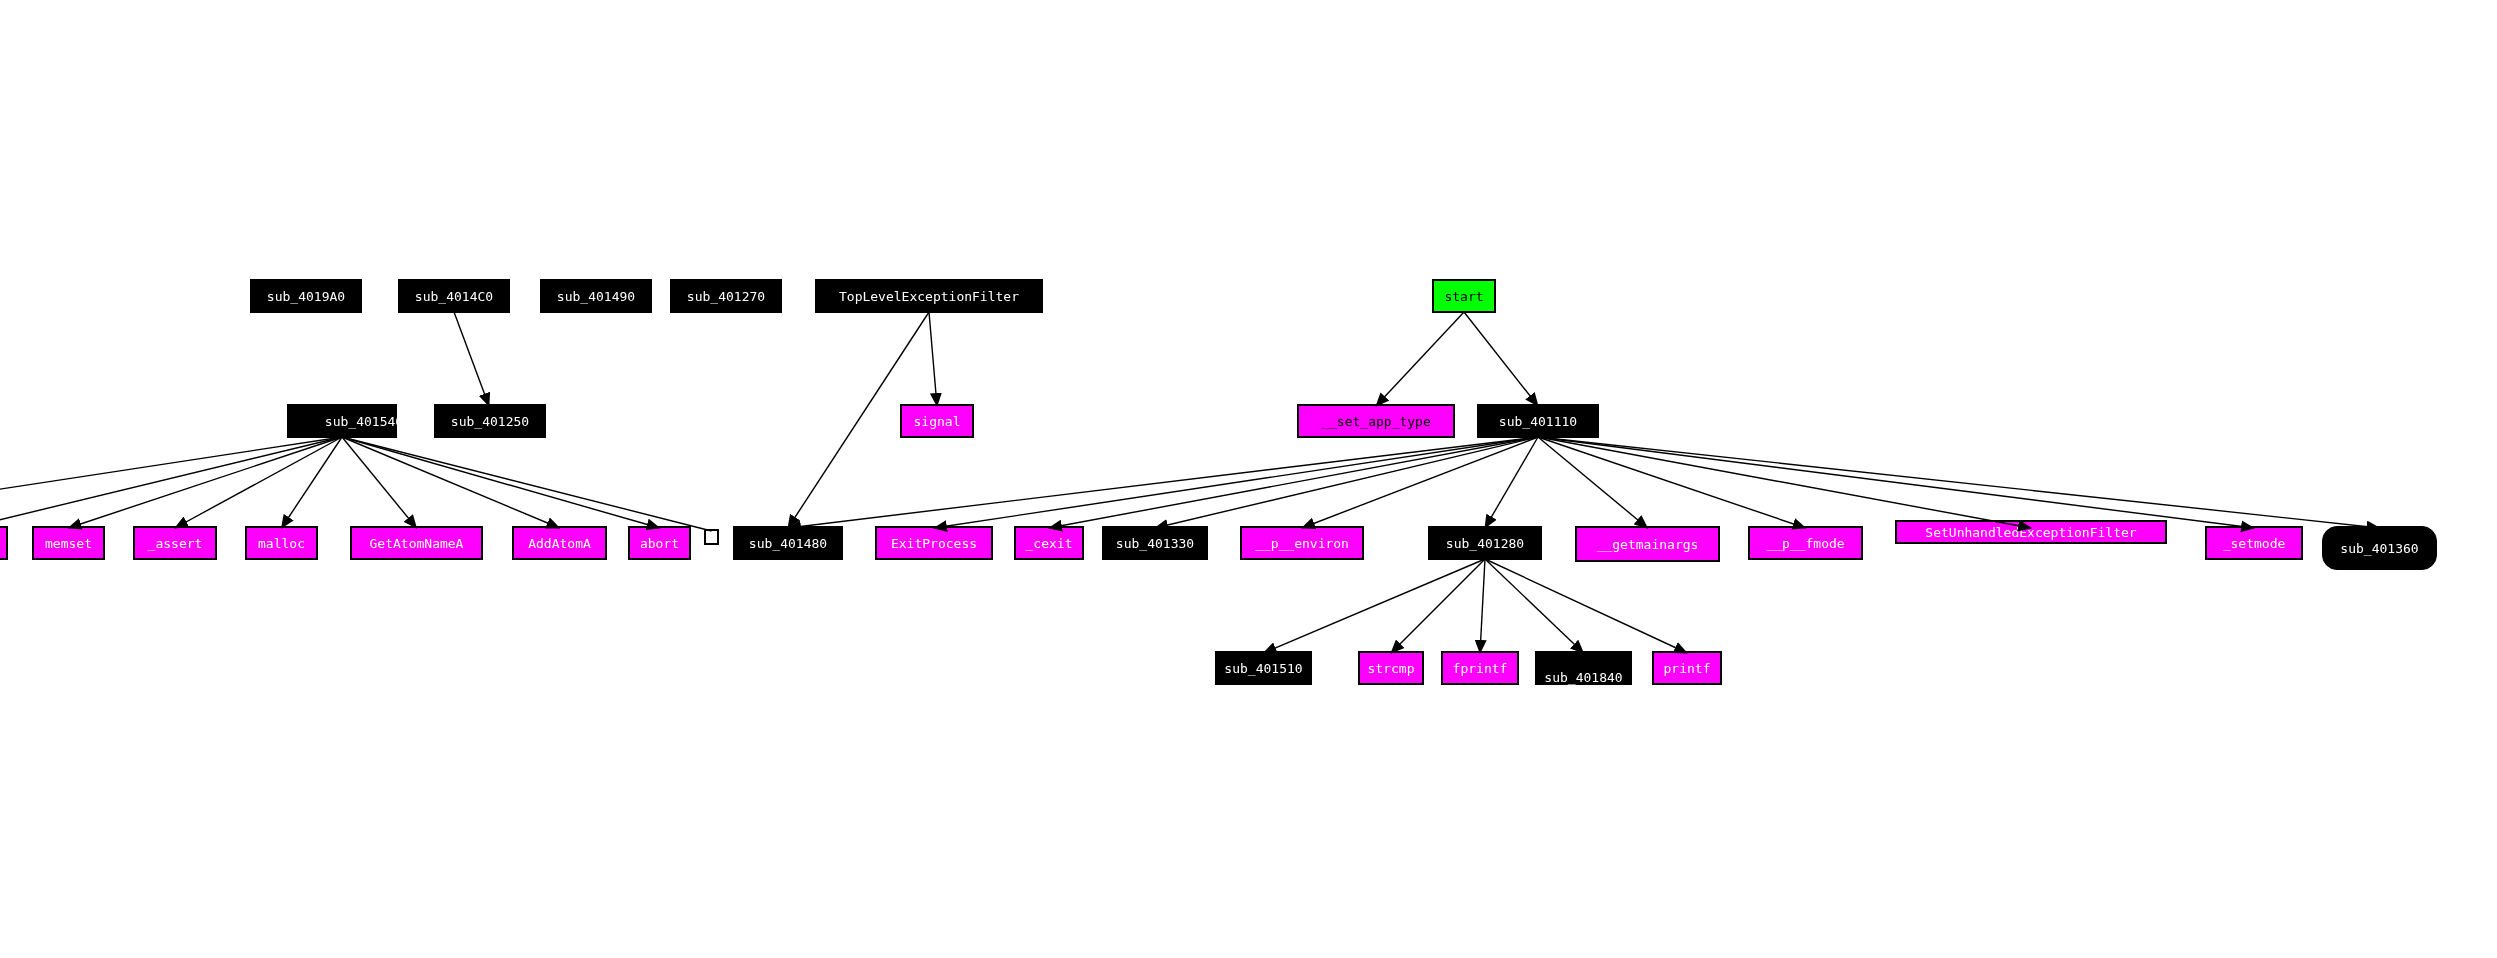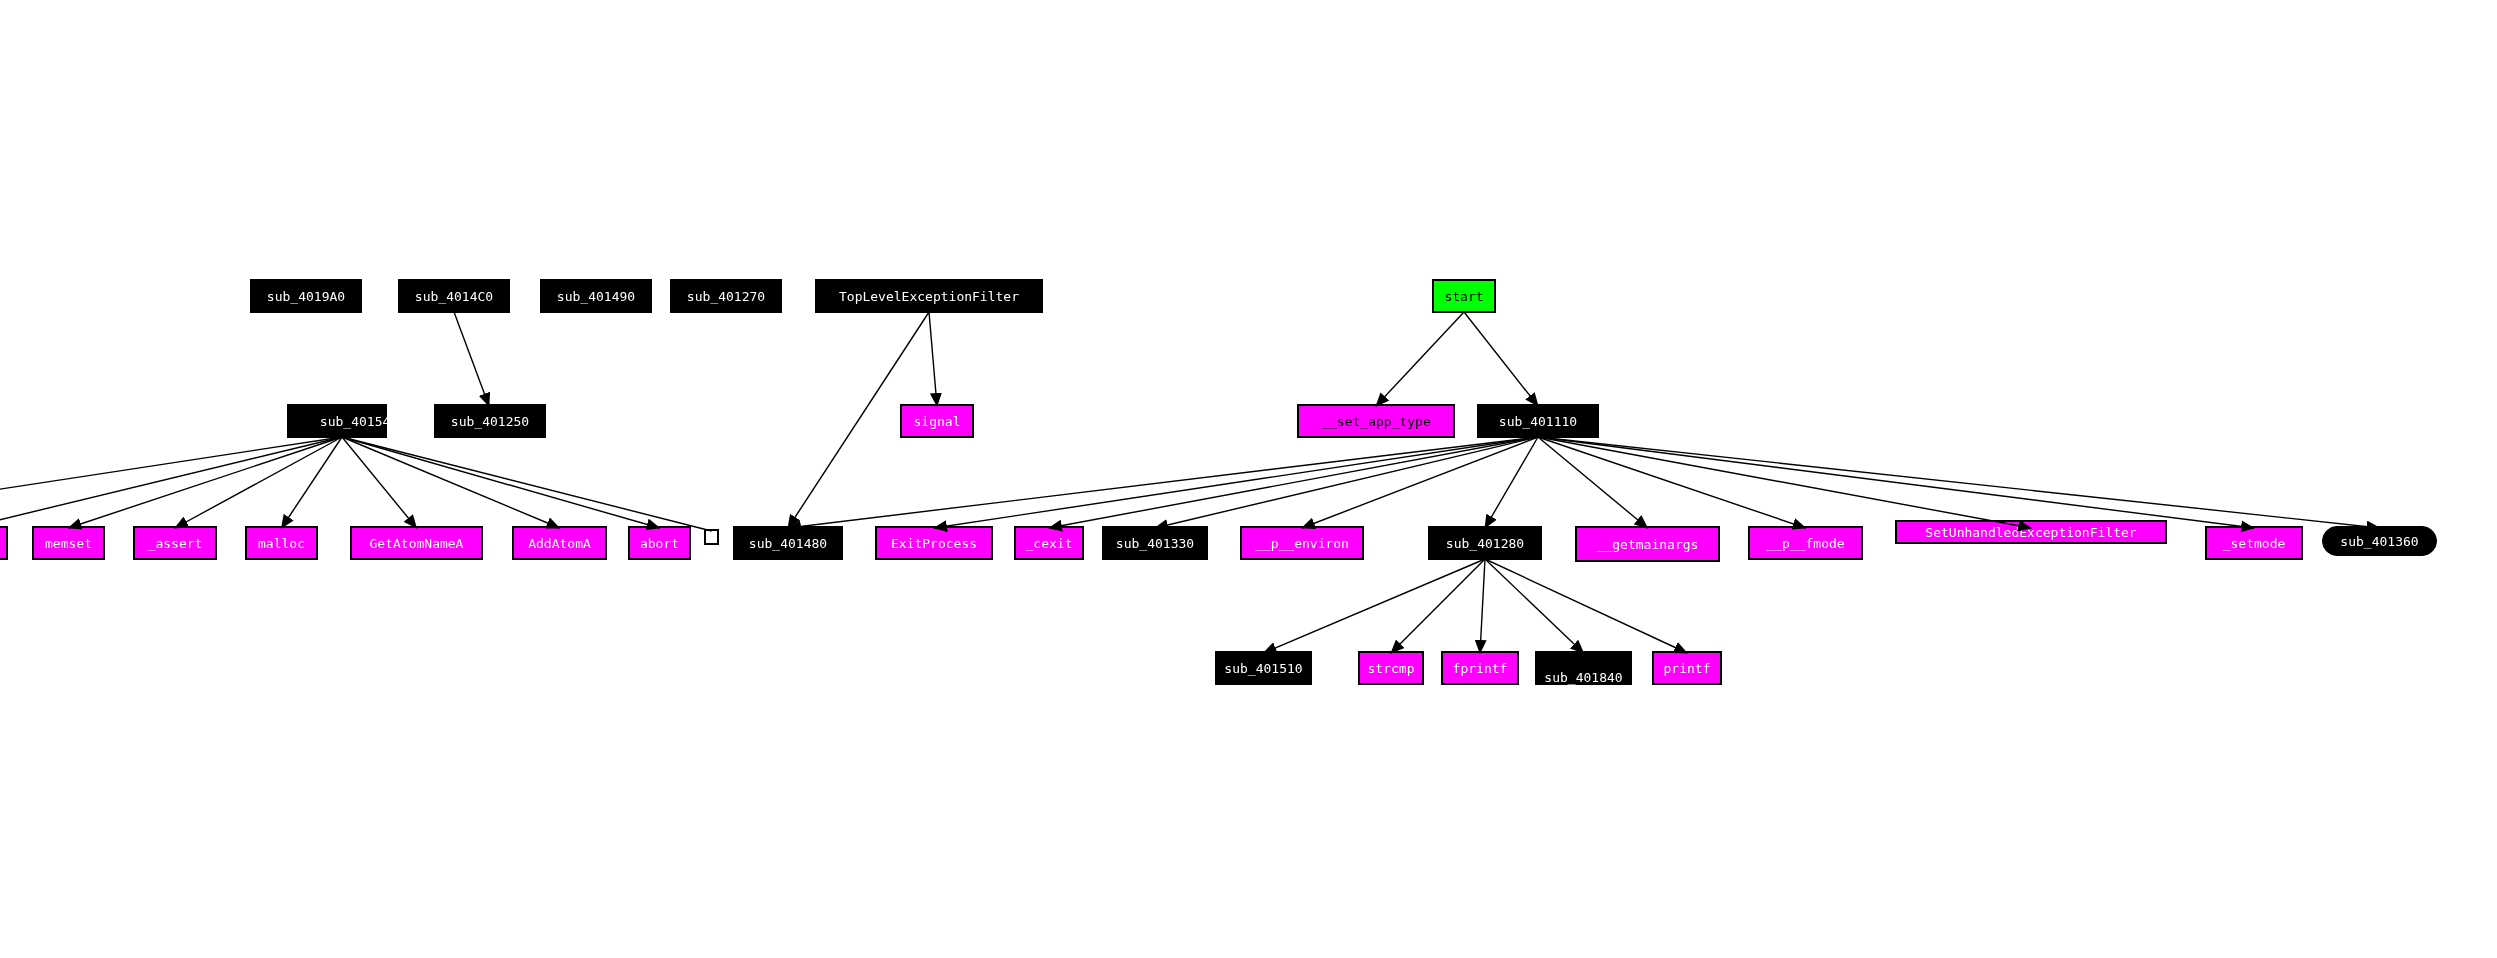--- a/index.html
+++ b/index.html
@@ -35,21 +35,21 @@
     </div>
     <div class="node func" style="left: 659px; top: 279px; width: 112px; height: 34px; margin-left: 11px;">
       <span>sub_401270</span>
     </div>
     <div class="node func" style="left: 815px; top: 279px; width: 228px; height: 34px;">
       <span>TopLevelExceptionFilter</span>
     </div>
     <div class="node entry" style="left: 1432px; top: 279px; width: 64px; height: 34px;">
       <span>start</span>
     </div>
-    <div class="node func" style="left: 287px; top: 404px; width: 100px; height: 34px; padding-left: 44px;">
+    <div class="node func" style="left: 287px; top: 404px; width: 110px; height: 34px; padding-left: 44px;">
       <span>sub_401540</span>
     </div>
     <div class="node func" style="left: 434px; top: 404px; width: 112px; height: 34px;">
       <span>sub_401250</span>
     </div>
     <div class="node lib" style="left: 900px; top: 404px; width: 74px; height: 34px;">
       <span>signal</span>
     </div>
     <div class="node lib dark-text" style="left: 1297px; top: 404px; width: 158px; height: 34px;">
       <span>__set_app_type</span>
@@ -104,21 +104,21 @@
     </div>
     <div class="node lib" style="left: 1748px; top: 526px; width: 115px; height: 34px;">
       <span>__p__fmode</span>
     </div>
     <div class="node lib" style="left: 1895px; top: 520px; width: 272px; height: 24px;">
       <span>SetUnhandledExceptionFilter</span>
     </div>
     <div class="node lib" style="left: 2205px; top: 526px; width: 98px; height: 34px;">
       <span>_setmode</span>
     </div>
-    <div class="node func" style="left: 2322px; top: 526px; width: 115px; height: 30px; border-radius: 15px;">
+    <div class="node func" style="left: 2322px; top: 526px; width: 115px; height: 44px; border-radius: 15px;">
       <span>sub_401360</span>
     </div>
     <div class="node func" style="left: 1215px; top: 651px; width: 97px; height: 34px;">
       <span>sub_401510</span>
     </div>
     <div class="node lib" style="left: 1358px; top: 651px; width: 66px; height: 34px;">
       <span>strcmp</span>
     </div>
     <div class="node lib" style="left: 1441px; top: 651px; width: 78px; height: 34px;">
       <span>fprintf</span>

